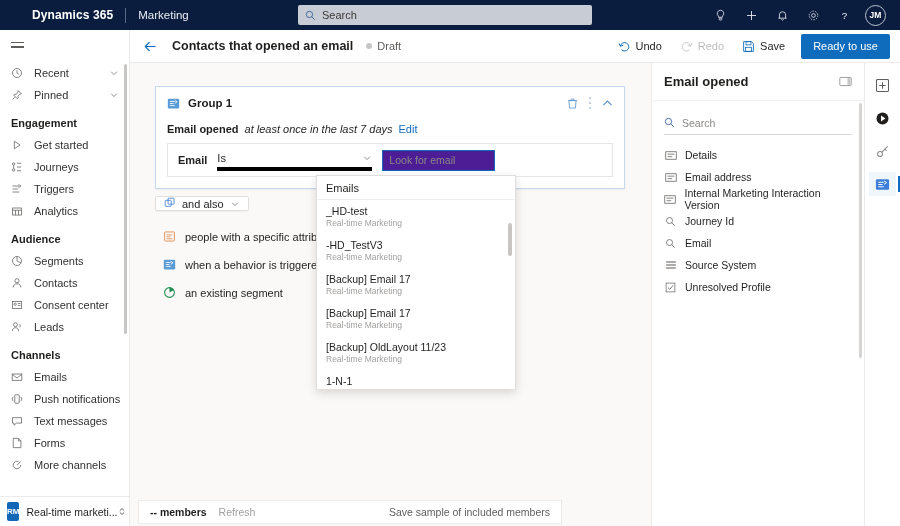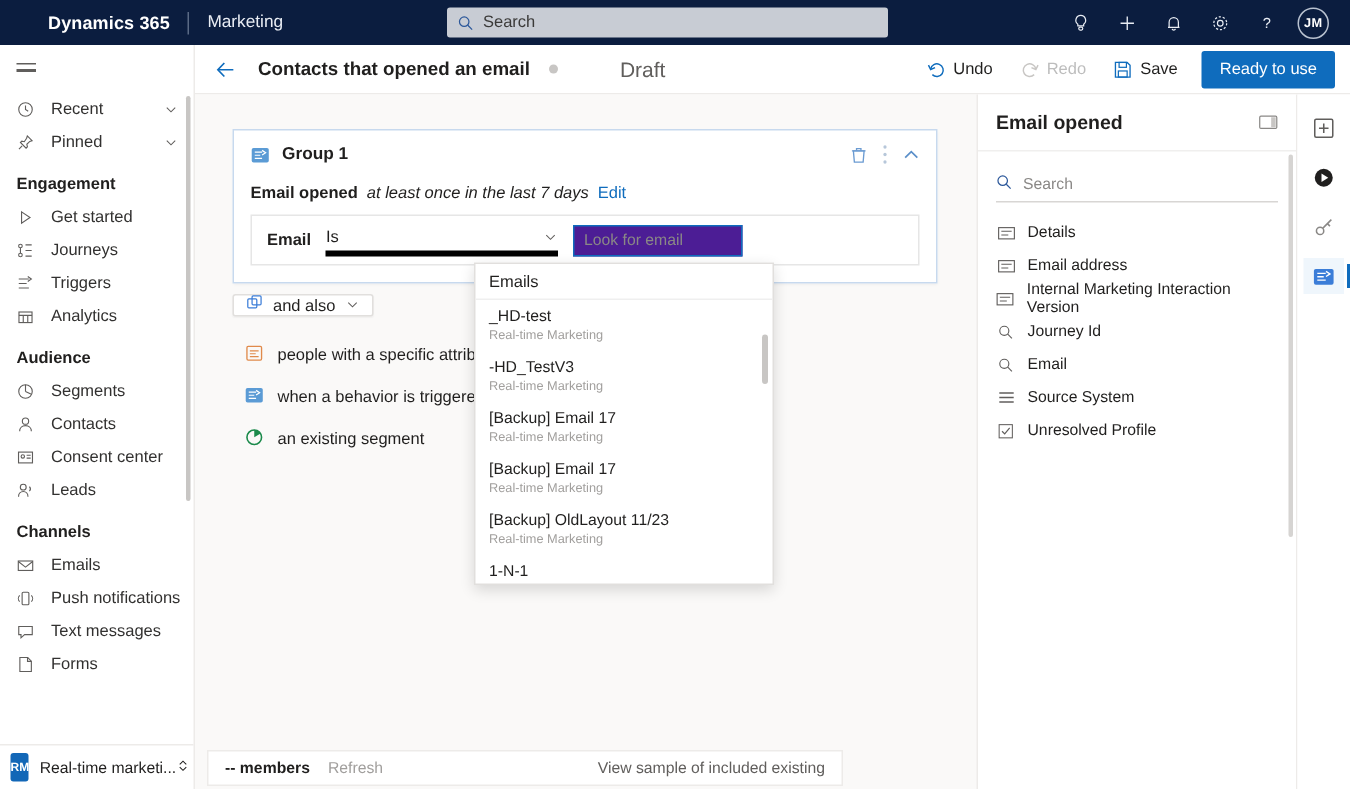--- a/index.html
+++ b/index.html
@@ -96,21 +96,21 @@
     background: #ffffff; border-bottom: 1px solid #edebe9;
     display: flex; align-items: center;
   }
   .backbtn {
     width: 28px; height: 28px; margin-left: 6px; display: flex;
     align-items: center; justify-content: center; color: #0f6cbd; cursor: pointer;
   }
   .pagetitle { font-size: 12.5px; font-weight: bold; color: #201f1e; margin-left: 8px; }
   .draftwrap { display: flex; align-items: center; margin-left: 13px; gap: 5px; }
   .draftdot { width: 6px; height: 6px; border-radius: 50%; background: #c8c6c4; }
-  .drafttxt { font-size: 14px; color: #605e5c; margin-left: 36px; }
+  .drafttxt { font-size: 11px; color: #605e5c; }
   .cmdactions {
     margin-left: auto; display: flex; align-items: center; gap: 2px; padding-right: 10px;
   }
   .cmdbtn {
     display: flex; align-items: center; gap: 5px; height: 25px;
     padding: 0 8px; font-size: 11px; color: #201f1e; cursor: pointer; border-radius: 2px;
   }
   .cmdbtn.disabled { color: #bdbdbd; cursor: default; }
   .cmdbtn .ci { display: flex; color: #0f6cbd; }
   .cmdbtn.disabled .ci { color: #c8c6c4; }
@@ -456,20 +456,29 @@
         <span class="lbl">Text messages</span>
       </div>
       <div class="navitem">
         <span class="ico">
           <svg width="12" height="12" viewBox="0 0 16 16">
               <path d="M3 1.8h7l3.2 3.2v9.2H3z" fill="none" stroke="#605e5c" stroke-width="1"></path>
               <polyline points="9.8,1.8 9.8,5.2 13.2,5.2" fill="none" stroke="#605e5c" stroke-width="1"></polyline>
             </svg>
         </span>
         <span class="lbl">Forms</span>
+      </div>
+      <div class="navitem">
+        <span class="ico">
+          <svg width="12" height="12" viewBox="0 0 16 16">
+              <path d="M13 8a5 5 0 1 1-3-4.6" fill="none" stroke="#605e5c" stroke-width="1"></path>
+              <line x1="8" y1="8" x2="12.8" y2="3.6" stroke="#605e5c" stroke-width="1"></line>
+            </svg>
+        </span>
+        <span class="lbl">More channels</span>
       </div>
     </div>
 
     <div class="sidefoot">
       <div class="sq">RM</div>
       <div class="txt">Real-time marketi...</div>
       <span>
         <svg width="10" height="11" viewBox="0 0 16 16">
             <polyline points="4.5,6.6 8,3.2 11.5,6.6" fill="none" stroke="#201f1e" stroke-width="1.1"></polyline>
             <polyline points="4.5,9.4 8,12.8 11.5,9.4" fill="none" stroke="#201f1e" stroke-width="1.1"></polyline>
@@ -658,21 +667,21 @@
         <div class="t1">1-N-1</div>
         <div class="t2">Real-time Marketing</div>
       </div>
 
     </div>
   </div>
 
   <div class="memberbar">
     <span class="mcount">-- members</span>
     <span class="mrefresh">Refresh</span>
-    <span class="mview">View sample of included existing</span>
+    <span class="mview">Save sample of included members</span>
   </div>
 
   <div class="rpanel">
     <div class="rpscroll"></div>
     <div class="rphead">
       <span class="rptitle">Email opened</span>
       <span class="rpicon">
         <svg width="13" height="11" viewBox="0 0 16 13">
             <rect x="1" y="1.5" width="14" height="10" rx="1" fill="none" stroke="#8a8886" stroke-width="1"></rect>
             <rect x="10.4" y="2.4" width="3.7" height="8.2" fill="#c8c6c4"></rect>

